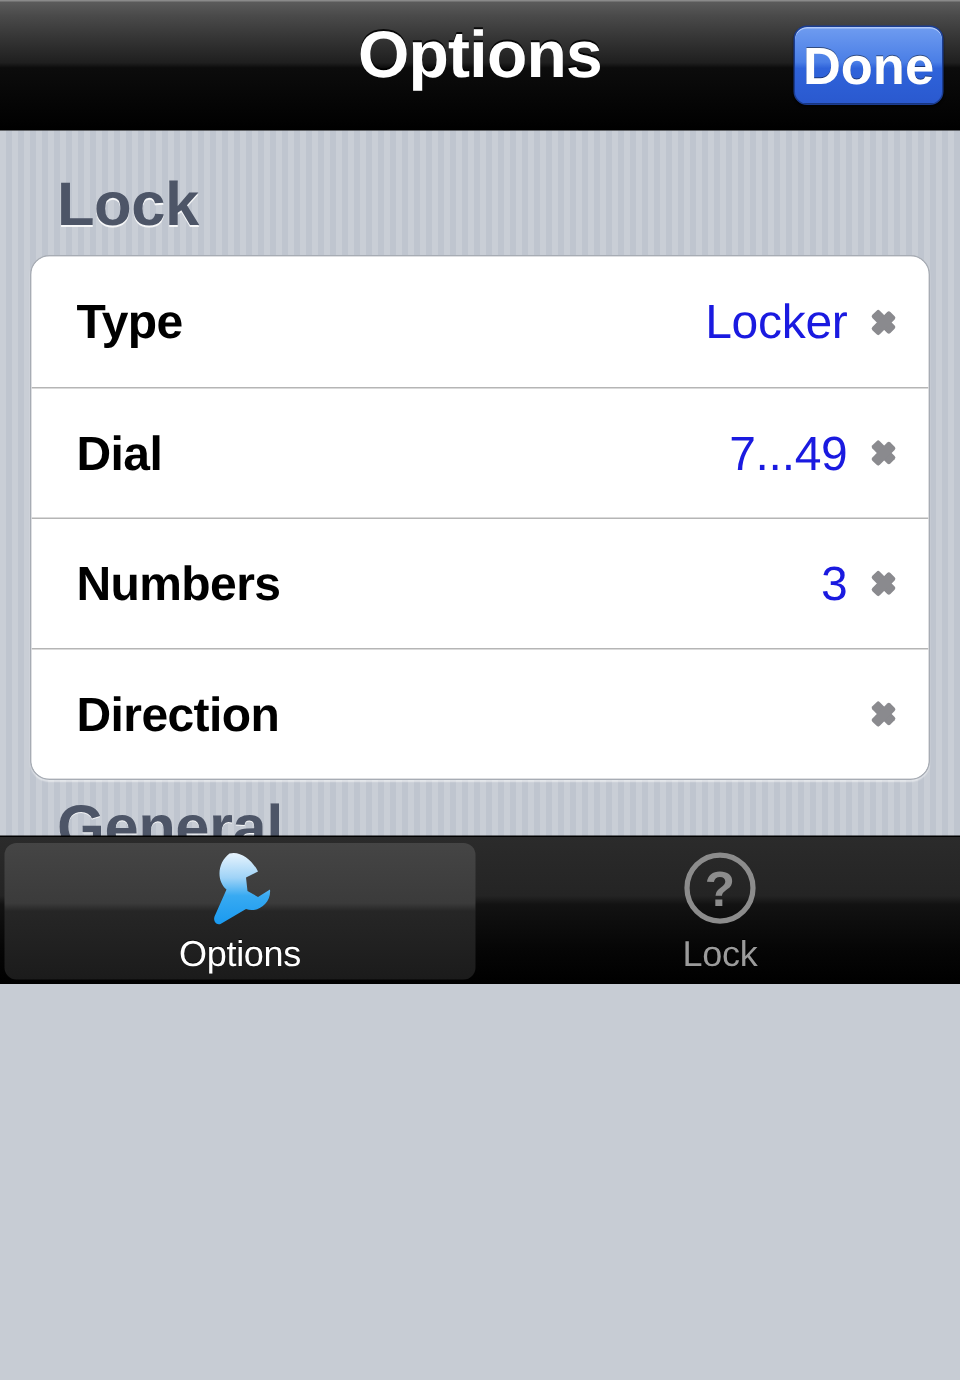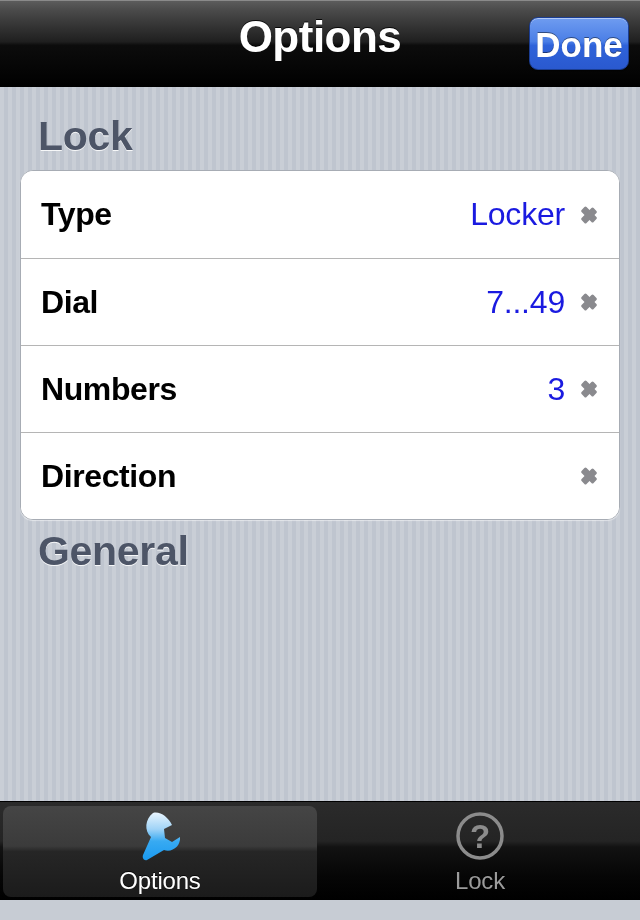--- a/index.html
+++ b/index.html
@@ -12,21 +12,21 @@
     height: 920px;
     overflow: hidden;
     font-family: "Liberation Sans", sans-serif;
     background: #c7ccd4;
     -webkit-font-smoothing: antialiased;
   }
 
   #screen {
     position: relative;
     width: 640px;
-    height: 900px;
+    height: 656px;
     overflow: hidden;
   }
 
   
   .navbar {
     position: absolute;
     left: 0; top: 0;
     width: 640px;
     height: 87px;
     background: linear-gradient(to bottom,
@@ -112,21 +112,21 @@
     overflow: hidden;
     box-shadow: 0 1px 1px rgba(255,255,255,0.5);
   }
 
   .row {
     position: relative;
     height: 87px;
     display: flex;
     align-items: center;
     justify-content: space-between;
-    padding: 0 16px 0 20px;
+    padding: 0 16px 0 30px;
     box-sizing: border-box;
     border-top: 1px solid #b5b5b5;
     background: #ffffff;
     cursor: pointer;
   }
   .row:first-child { border-top: none; }
 
   .row-label {
     color: #000000;
     font-size: 32px;

